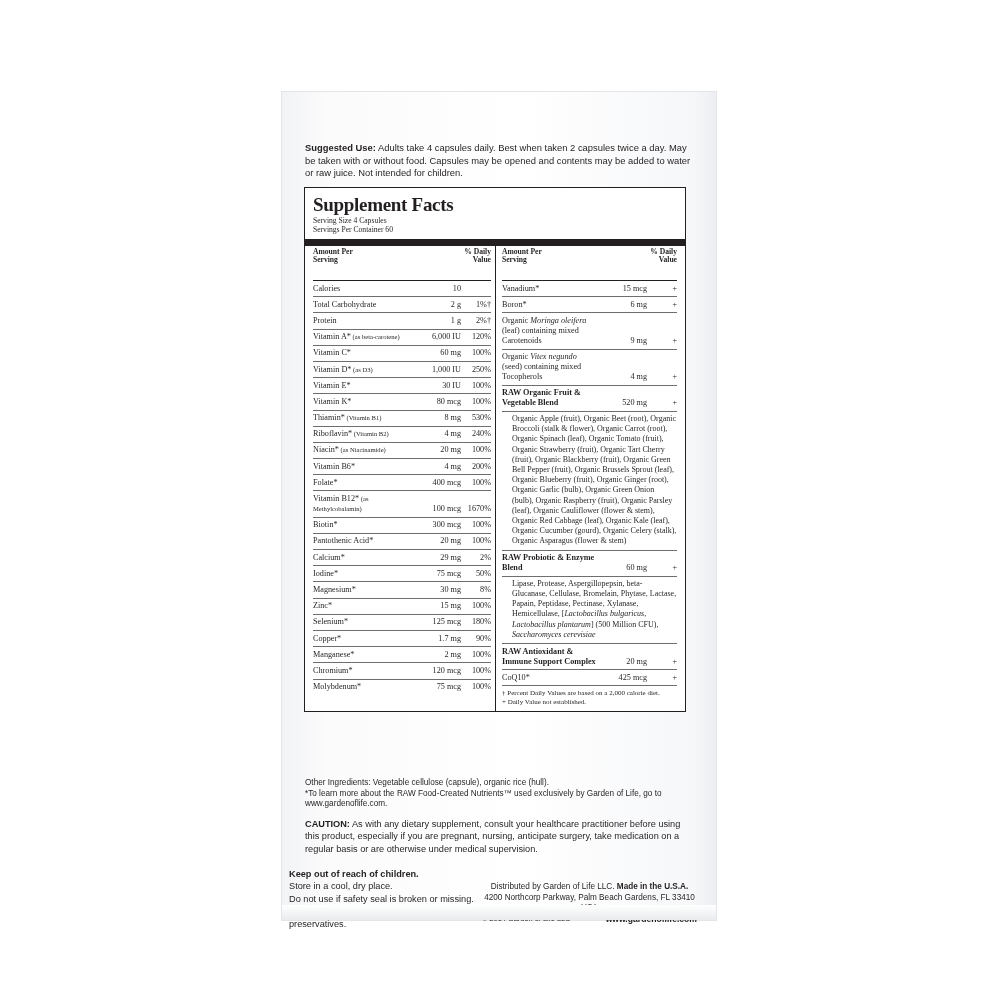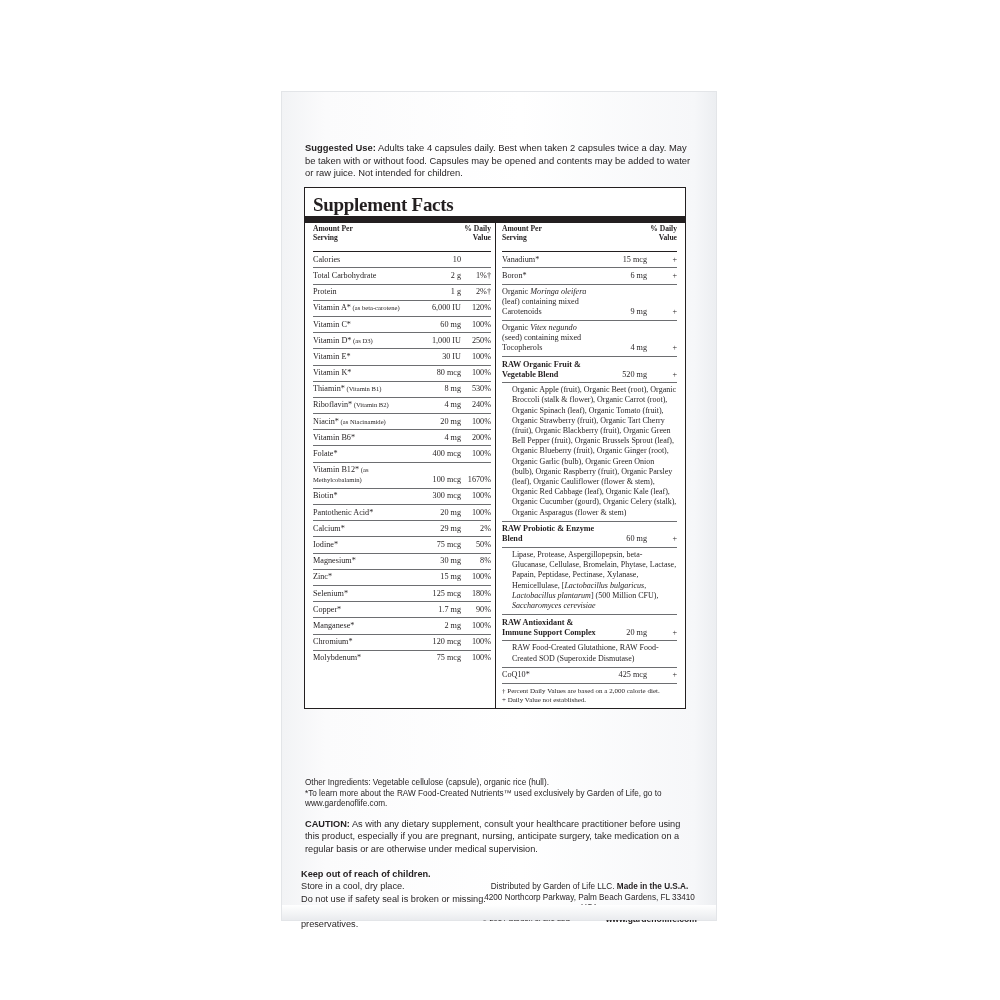--- a/index.html
+++ b/index.html
@@ -130,21 +130,21 @@
   .col.left { padding: 0 4px 0 8px; }
   .col.right {
     padding: 0 8px 0 6px;
     border-left: 1.2px solid #231f20;
   }
   .hdr {
     display: flex;
     font-size: 7.6px;
     line-height: 8.6px;
     font-weight: bold;
-    padding: 2px 0 9px 0;
+    padding: 2px 0 15px 0;
     border-bottom: 1.2px solid #231f20;
   }
   .hdr .h-name { flex: 1; }
   .hdr .h-dv { text-align: right; width: 46px; }
 
   .row {
     display: flex;
     align-items: flex-end;
     font-size: 8.2px;
     line-height: 10px;
@@ -186,21 +186,21 @@
     position: absolute;
     left: 23px;
     top: 726px;
     width: 392px;
     font-size: 9.2px;
     line-height: 12.4px;
   }
   #caution b { font-weight: bold; }
   #keep-out {
     position: absolute;
-    left: 19px;
+    left: 7px;
     top: 776px;
     width: 200px;
     font-size: 9.2px;
     line-height: 12.4px;
   }
   #keep-out .kb { font-weight: bold; }
   #distrib {
     position: absolute;
     left: 200px;
     top: 790px;
@@ -228,20 +228,24 @@
 
 <div id="package">
   <div class="panel">
 
     <div id="suggested-use">
       <b>Suggested Use:</b><span> Adults take 4 capsules daily. Best when taken 2 capsules twice a day. May be taken with or without food. Capsules may be opened and contents may be added to water or raw juice. Not intended for children.</span>
     </div>
 
     <div id="sf-box">
       <div id="sf-title">Supplement Facts</div>
+      <div id="sf-serving">
+        <div>Serving Size 4 Capsules</div>
+        <div>Servings Per Container 60</div>
+      </div>
       <div id="sf-rule"></div>
 
       <div class="cols">
 
         <div class="col left">
           <div class="hdr">
             <div class="h-name">
               <div>Amount Per</div>
               <div>Serving</div>
             </div>
@@ -421,21 +425,20 @@
                 <div class="nm">RAW Probiotic &amp; Enzyme Blend</div>
                 <div class="amt">60 mg</div>
                 <div class="dv">+</div>
               </div>
               <div class="blendtext">Lipase, Protease, Aspergillopepsin, beta-Glucanase, Cellulase, Bromelain, Phytase, Lactase, Papain, Peptidase, Pectinase, Xylanase, Hemicellulase, [<i>Lactobacillus bulgaricus</i>, <i>Lactobacillus plantarum</i>] (500 Million CFU), <i>Saccharomyces cerevisiae</i></div>
               <div class="row bold">
                 <div class="nm">RAW Antioxidant &amp; Immune Support Complex</div>
                 <div class="amt">20 mg</div>
                 <div class="dv">+</div>
               </div>
-              <div class="blendtext">RAW Food-Created Glutathione, RAW Food-Created SOD (Superoxide Dismutase)</div>
               <div class="row">
                 <div class="nm">CoQ10*</div>
                 <div class="amt">425 mcg</div>
                 <div class="dv">+</div>
               </div>
             </div>
           <div class="footnote">
             <div>† Percent Daily Values are based on a 2,000 calorie diet.</div>
             <div>+ Daily Value not established.</div>
           </div>

